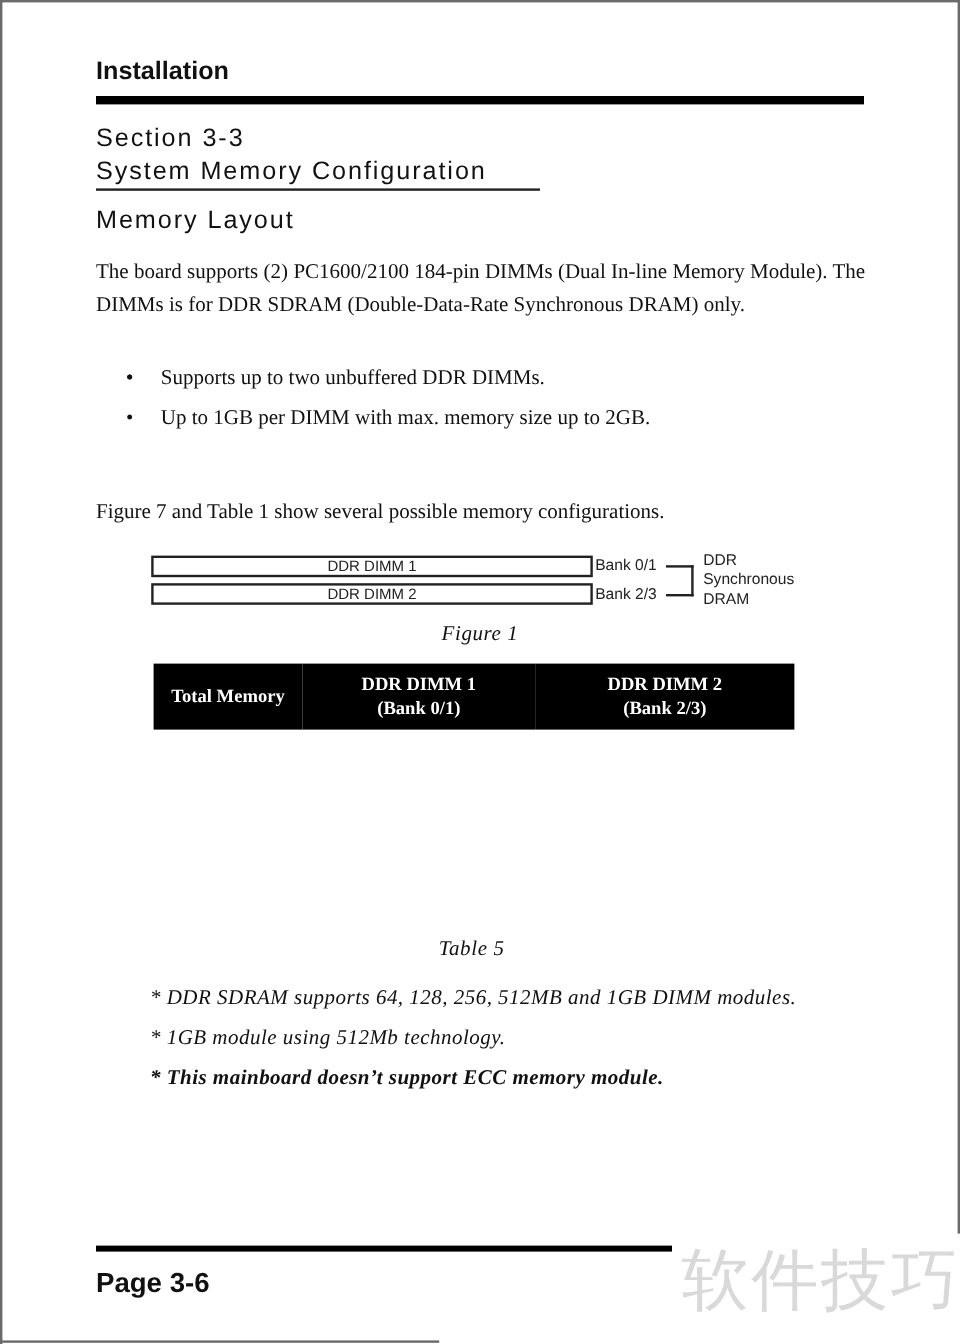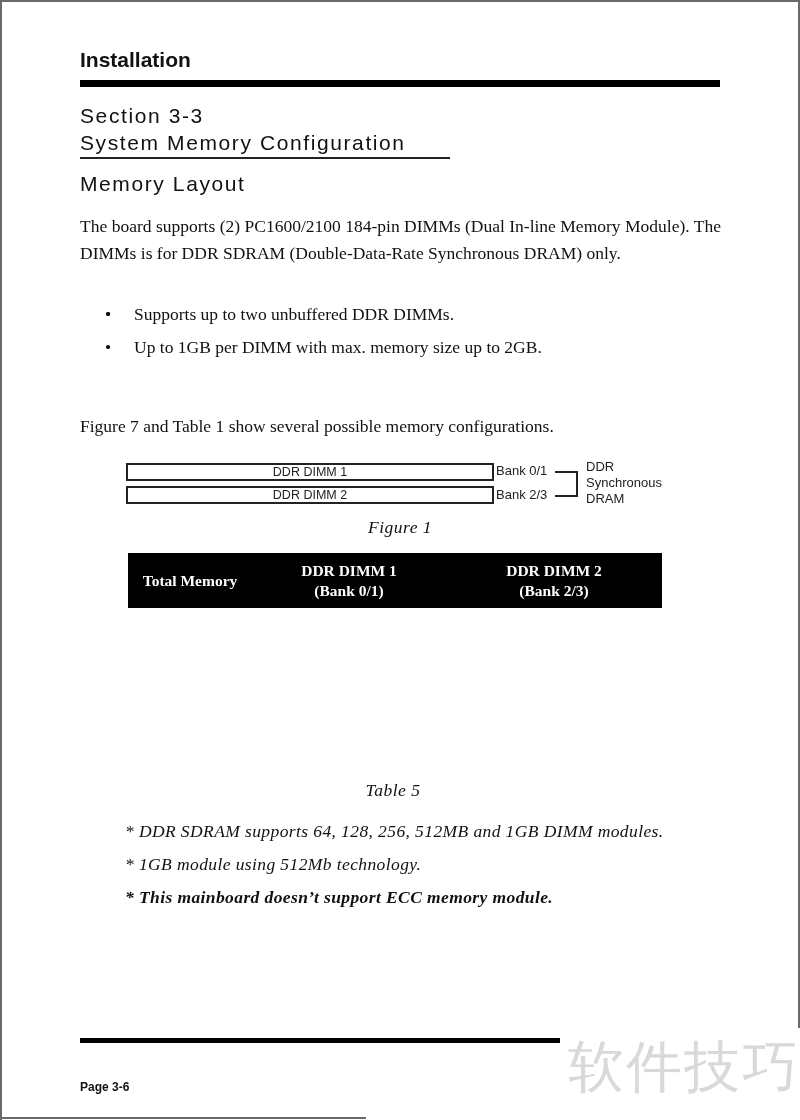--- a/index.html
+++ b/index.html
@@ -55,21 +55,21 @@
   table.mem th.h1 { width: 194px; }
 
   .tab-caption { position: absolute; left: 0; width: 786px; top: 780px; text-align: center; font-size: 17.5px; font-style: italic; color: #111; letter-spacing: 0.5px; }
 
   .note { position: absolute; left: 125px; font-size: 17.5px; font-style: italic; color: #111; letter-spacing: 0.4px; }
   .note.n1 { top: 821px; }
   .note.n2 { top: 854px; }
   .note.n3 { top: 887px; font-weight: bold; }
 
   .footer-rule { position: absolute; left: 80px; top: 1038px; width: 640px; height: 5px; background: #000; }
-  .footer-page { position: absolute; left: 80px; top: 1080px; font-size: 12px; font-weight: bold; color: #111; }
+  .footer-page { position: absolute; left: 80px; top: 1056px; font-size: 23px; font-weight: bold; color: #111; }
 
   .watermark-bg { position: absolute; left: 560px; top: 1028px; width: 240px; height: 92px; background: #fff; }
   .watermark { position: absolute; left: 568px; top: 1030px; font-size: 56px; color: #d9d9d9; letter-spacing: 2px; font-family: "DejaVu Sans", sans-serif; }
 </style>
 </head>
 <body>
 
 <div class="page"></div>
 <div class="page-bottom-rule"></div>
 

